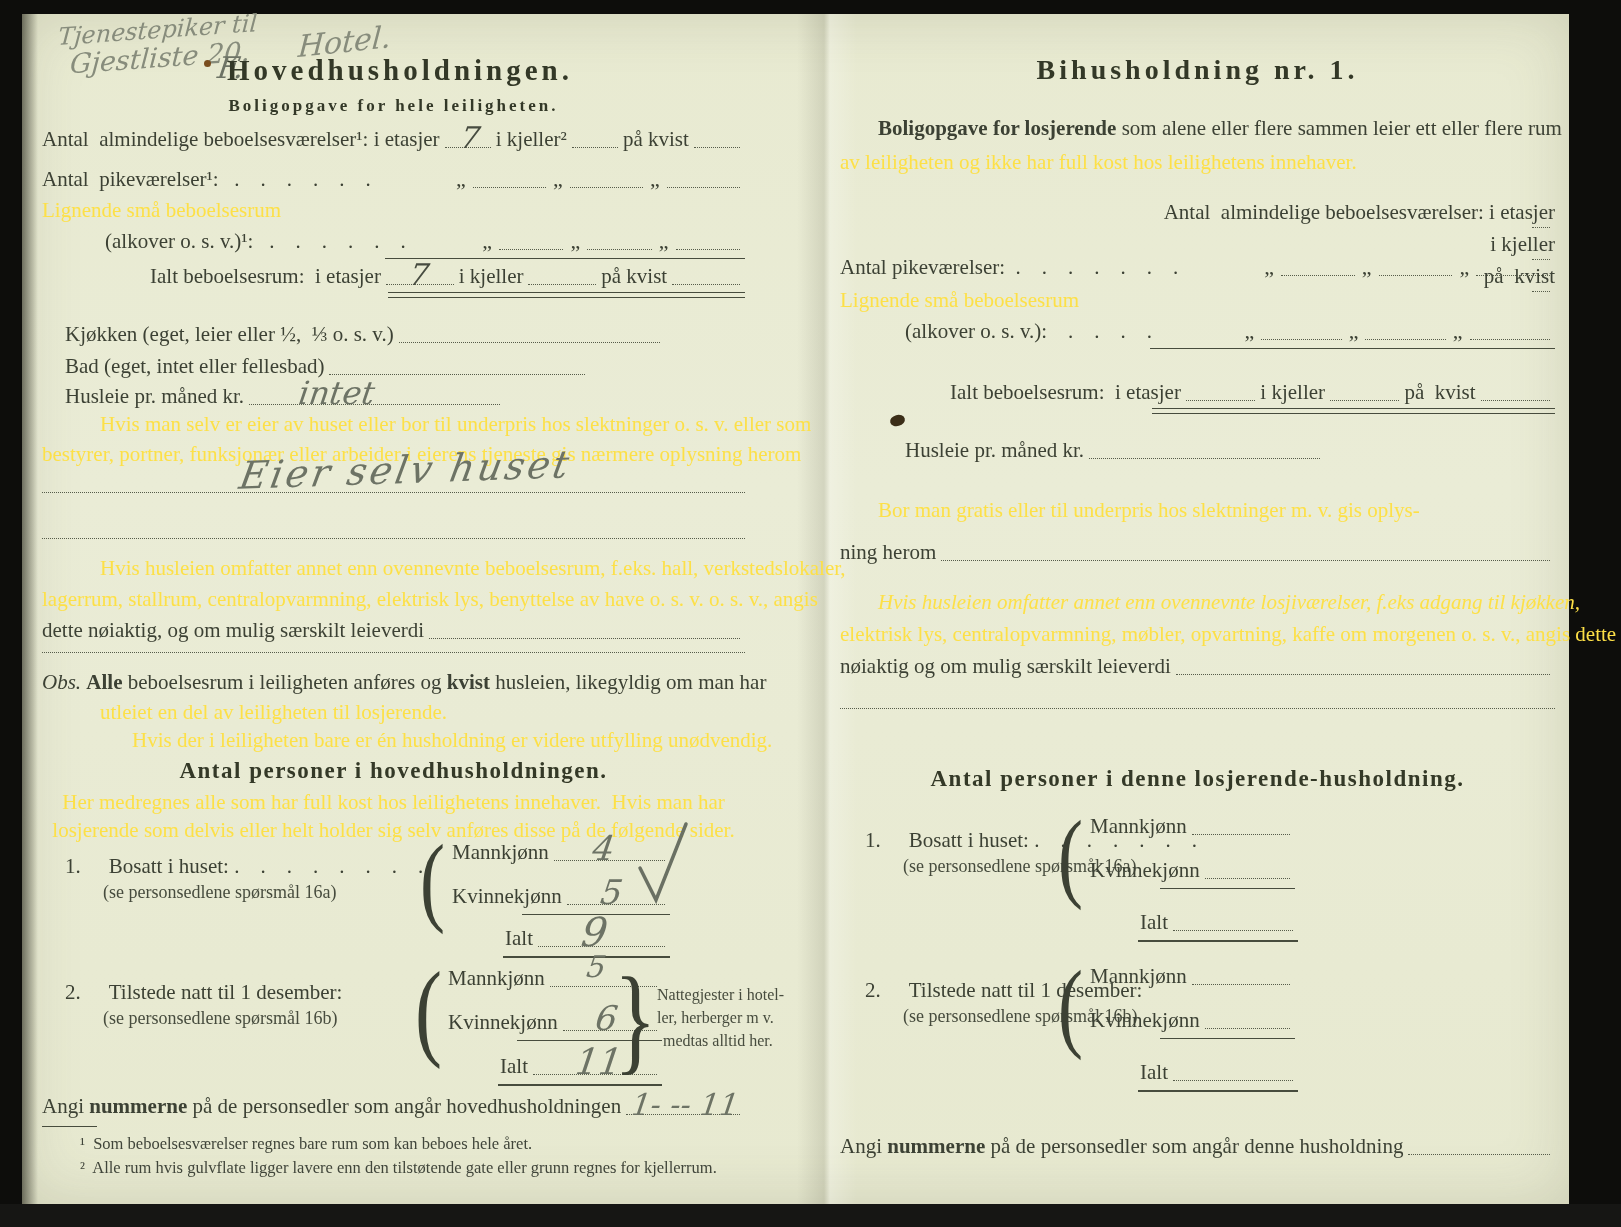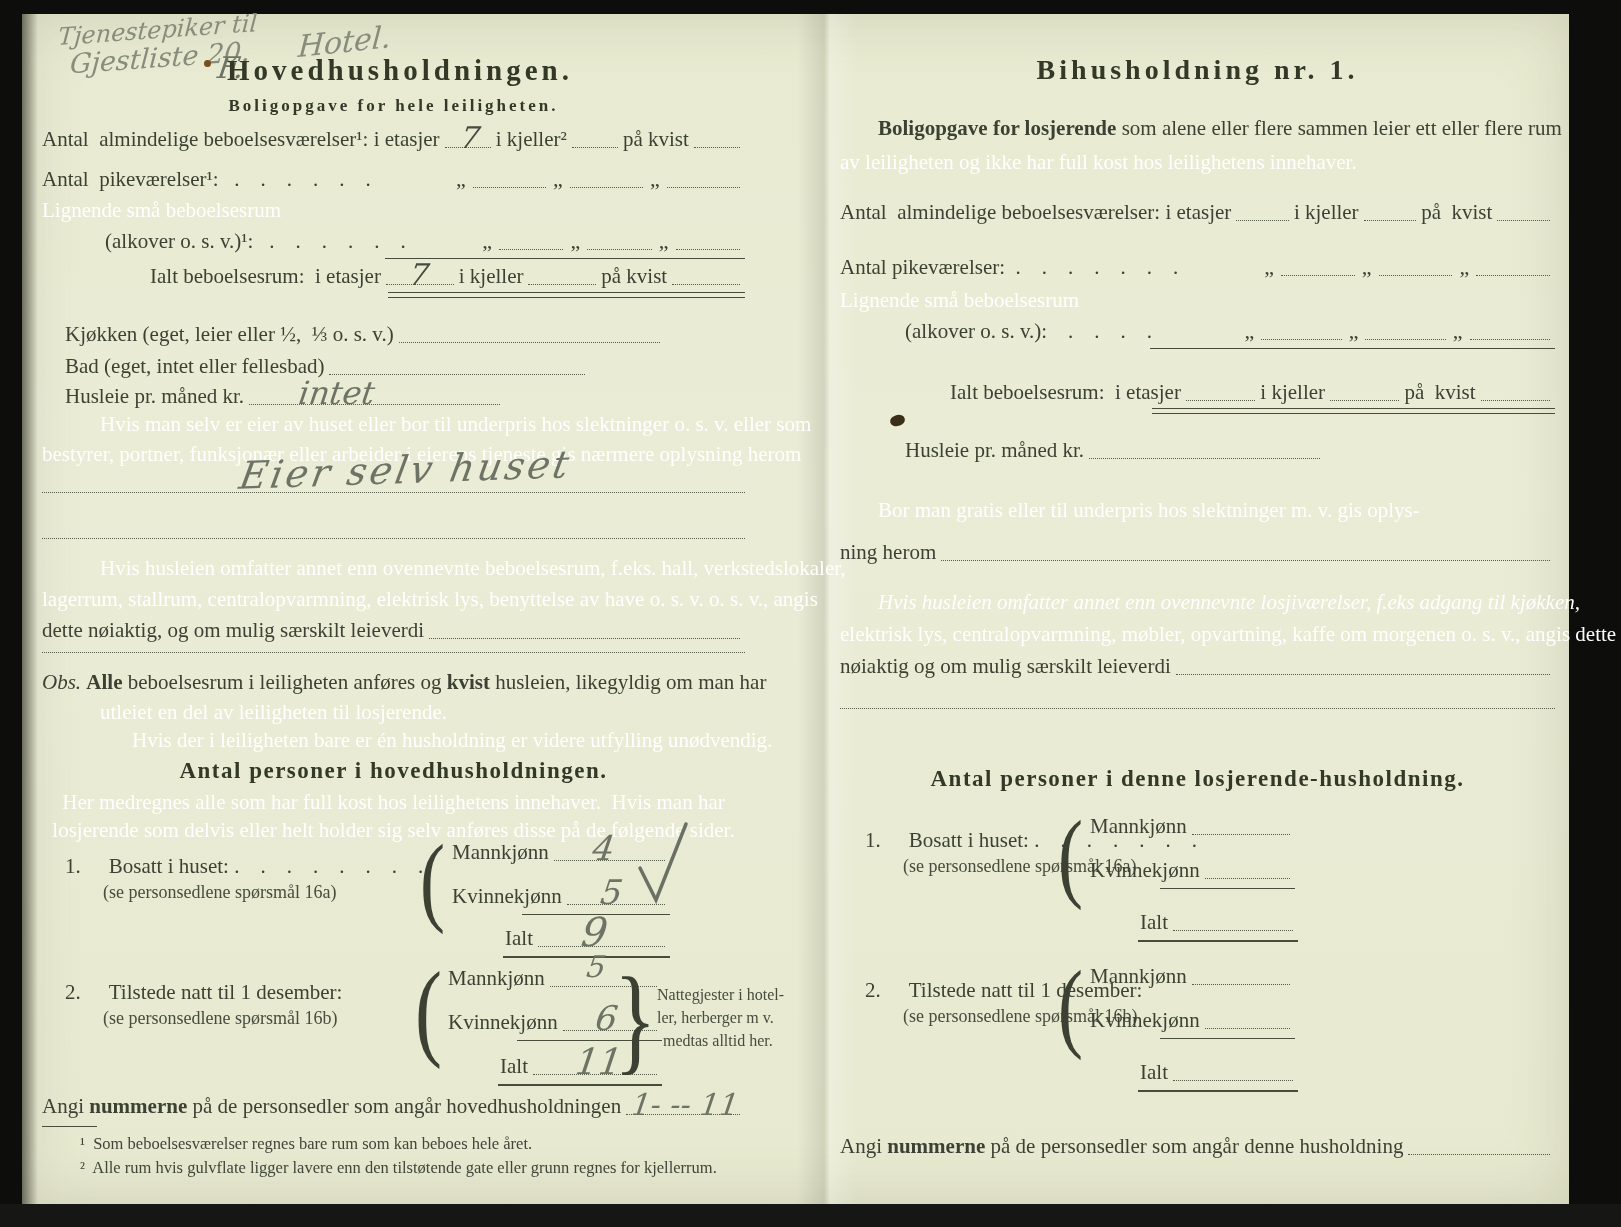--- a/index.html
+++ b/index.html
@@ -9,21 +9,21 @@
          background:linear-gradient(180deg,#e8ead1 0%,#eaecd6 40%,#e7e9d0 100%);
          box-shadow:inset 0 0 60px rgba(90,90,60,.18);}
   .crease{position:absolute;left:775px;top:0;width:60px;height:100%;
           background:linear-gradient(90deg,rgba(0,0,0,0) 0%,rgba(70,70,50,.14) 45%,rgba(255,255,255,.25) 55%,rgba(0,0,0,0) 100%);}
   .edgeL{position:absolute;left:0;top:0;width:16px;height:100%;
          background:linear-gradient(90deg,rgba(20,20,10,.55),rgba(0,0,0,0));}
   .bottomstrip{position:absolute;left:0;top:1204px;width:1621px;height:23px;background:#161614;}
 
   .row{position:absolute;display:flex;align-items:flex-end;color:#3c4134;font-size:21px;}
   .row span{white-space:pre;}
-  .t{position:absolute;color:#ffffff;font-size:21px;white-space:pre;}
+  .t{position:absolute;color:#fde047;font-size:21px;white-space:pre;}
   .b{font-weight:bold;}
   .it{font-style:italic;}
   .center{text-align:center;}
   .small{font-size:16px;color:#474c3e;}
   .fn{font-size:16.5px;color:#40453a;}
 
   .fill{flex:1 1 auto;border-bottom:1.5px dotted #565c4a;margin:0 5px 4px 5px;min-width:18px;position:relative;height:2px;}
   .ditto{font-size:22px;color:#3c4134;padding:0 2px;}
   .rule{position:absolute;border-top:1.5px solid #474c3d;height:0;}
   .dbl{position:absolute;height:4px;border-top:1.8px solid #474c3d;border-bottom:1.8px solid #474c3d;}
@@ -214,21 +214,21 @@
 <div>
 
   <div class="title-l center" style="left:840px;top:54px;width:715px;font-size:28px;">Bihusholdning nr. 1.</div>
 
   <div class="row" style="left:878px;top:116px;">
     <span class="b">Boligopgave for losjerende</span>
     <span> som alene eller flere sammen leier ett eller flere rum</span>
   </div>
   <div class="t" style="left:840px;top:150px;">av leiligheten og ikke har full kost hos leilighetens innehaver.</div>
 
-  <div class="row" style="left:840px;top:200px;width:715px;">
+  <div class="row" style="left:840px;top:200px;width:715px;flex-direction:column;">
     <span>Antal  almindelige beboelsesværelser: i etasjer</span>
     <span class="fill"></span>
     <span>i kjeller</span>
     <span class="fill"></span>
     <span>på  kvist</span>
     <span class="fill"></span>
   </div>
 
   <div class="row" style="left:840px;top:254px;width:715px;">
     <span>Antal pikeværelser:  .    .    .    .    .    .    .</span>

